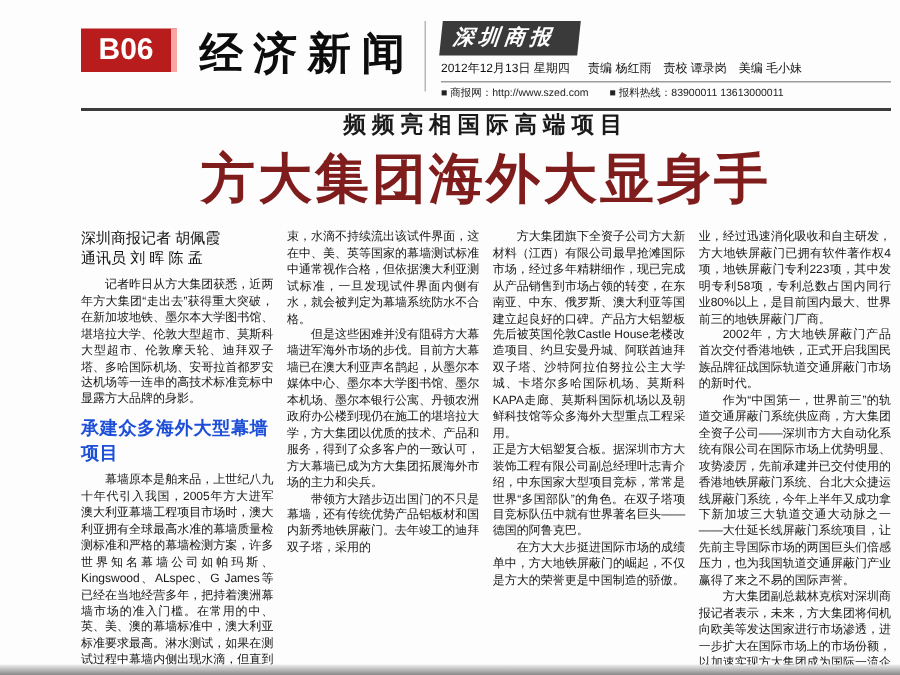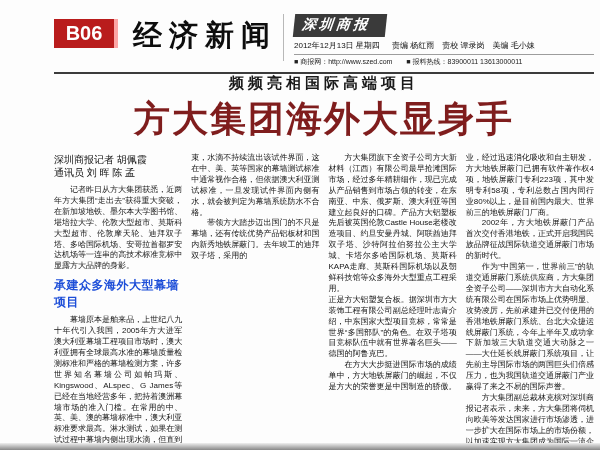--- a/index.html
+++ b/index.html
@@ -101,20 +101,21 @@
         <p>深圳商报记者 胡佩霞</p>
         <p>通讯员 刘 晖 陈 孟</p>
       </div>
       <p class="para indent">记者昨日从方大集团获悉，近两年方大集团“走出去”获得重大突破，在新加坡地铁、墨尔本大学图书馆、堪培拉大学、伦敦大型超市、莫斯科大型超市、伦敦摩天轮、迪拜双子塔、多哈国际机场、安哥拉首都罗安达机场等一连串的高技术标准竞标中显露方大品牌的身影。</p>
       <h3 class="subhead">承建众多海外大型幕墙项目</h3>
       <p class="para indent">幕墙原本是舶来品，上世纪八九十年代引入我国，2005年方大进军澳大利亚幕墙工程项目市场时，澳大利亚拥有全球最高水准的幕墙质量检测标准和严格的幕墙检测方案，许多世界知名幕墙公司如帕玛斯、Kingswood、ALspec、G James等已经在当地经营多年，把持着澳洲幕墙市场的准入门槛。在常用的中、英、美、澳的幕墙标准中，澳大利亚标准要求最高。淋水测试，如果在测试过程中幕墙内侧出现水滴，但直到测试结</p>
     </div>
 
     <div class="col">
       <p class="para">束，水滴不持续流出该试件界面，这在中、美、英等国家的幕墙测试标准中通常视作合格，但依据澳大利亚测试标准，一旦发现试件界面内侧有水，就会被判定为幕墙系统防水不合格。</p>
+      <p class="para indent">但是这些困难并没有阻碍方大幕墙进军海外市场的步伐。目前方大幕墙已在澳大利亚声名鹊起，从墨尔本媒体中心、墨尔本大学图书馆、墨尔本机场、墨尔本银行公寓、丹顿农洲政府办公楼到现仍在施工的堪培拉大学，方大集团以优质的技术、产品和服务，得到了众多客户的一致认可，方大幕墙已成为方大集团拓展海外市场的主力和尖兵。</p>
       <p class="para indent">带领方大踏步迈出国门的不只是幕墙，还有传统优势产品铝板材和国内新秀地铁屏蔽门。去年竣工的迪拜双子塔，采用的</p>
     </div>
 
     <div class="col">
       <p class="para indent">方大集团旗下全资子公司方大新材料（江西）有限公司最早抢滩国际市场，经过多年精耕细作，现已完成从产品销售到市场占领的转变，在东南亚、中东、俄罗斯、澳大利亚等国建立起良好的口碑。产品方大铝塑板先后被英国伦敦Castle House老楼改造项目、约旦安曼丹城、阿联酋迪拜双子塔、沙特阿拉伯努拉公主大学城、卡塔尔多哈国际机场、莫斯科KAPA走廊、莫斯科国际机场以及朝鲜科技馆等众多海外大型重点工程采用。</p>
       <p class="para">正是方大铝塑复合板。据深圳市方大装饰工程有限公司副总经理叶志青介绍，中东国家大型项目竞标，常常是世界“多国部队”的角色。在双子塔项目竞标队伍中就有世界著名巨头——德国的阿鲁克巴。</p>
       <p class="para indent">在方大大步挺进国际市场的成绩单中，方大地铁屏蔽门的崛起，不仅是方大的荣誉更是中国制造的骄傲。</p>
 
     </div>
 

